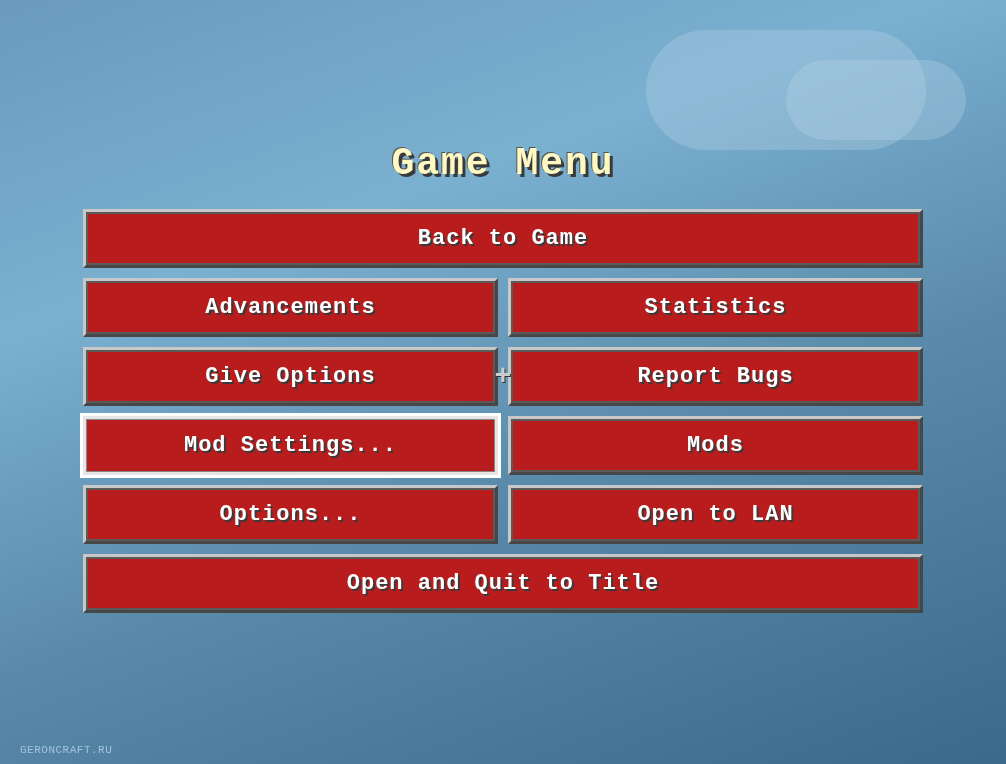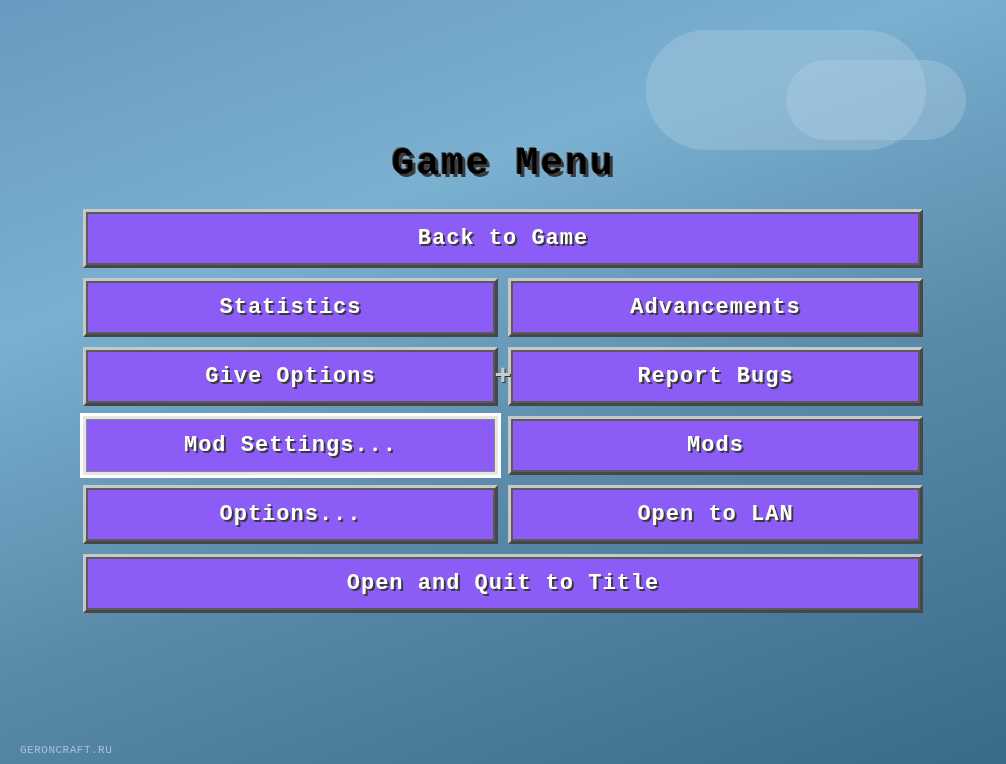--- a/index.html
+++ b/index.html
@@ -57,21 +57,21 @@
       flex-direction: column;
       align-items: center;
       gap: 0;
       width: 840px;
     }
 
     .game-title {
       font-family: 'Courier New', Courier, monospace;
       font-size: 38px;
       font-weight: bold;
-      color: #000000;
+      color: #fef9c3;
       text-shadow: 3px 3px 0px #3a3a3a, -1px -1px 0px #555;
       letter-spacing: 2px;
       margin-bottom: 24px;
       text-align: center;
     }
 
     .btn-row {
       display: flex;
       gap: 10px;
       width: 100%;
@@ -90,21 +90,21 @@
       font-weight: bold;
       color: #ffffff;
       text-shadow: 2px 2px 0px #3a3a3a;
       letter-spacing: 1px;
       cursor: pointer;
       border: none;
       outline: none;
       position: relative;
       text-align: center;
       
-      background: #8b5cf6;
+      background: #b91c1c;
       border-top: 3px solid #c8c8c8;
       border-left: 3px solid #c8c8c8;
       border-right: 3px solid #474747;
       border-bottom: 3px solid #474747;
       box-shadow: inset 0 0 0 2px #5a5a5a;
     }
 
     .mc-btn.full-width {
       flex: 1;
     }
@@ -155,22 +155,22 @@
 
 <div class="menu-container">
 
   <h1 class="game-title">Game Menu</h1>
 
   <div class="btn-row single">
     <button class="mc-btn full-width">Back to Game</button>
   </div>
 
   <div class="btn-row">
+    <button class="mc-btn">Advancements</button>
     <button class="mc-btn">Statistics</button>
-    <button class="mc-btn">Advancements</button>
   </div>
 
   <div class="row3-container">
     <button class="mc-btn">Give Options</button>
     <span class="plus-sign">+</span>
     <button class="mc-btn">Report Bugs</button>
   </div>
 
   <div class="btn-row">
     <button class="mc-btn highlighted">Mod Settings...</button>

